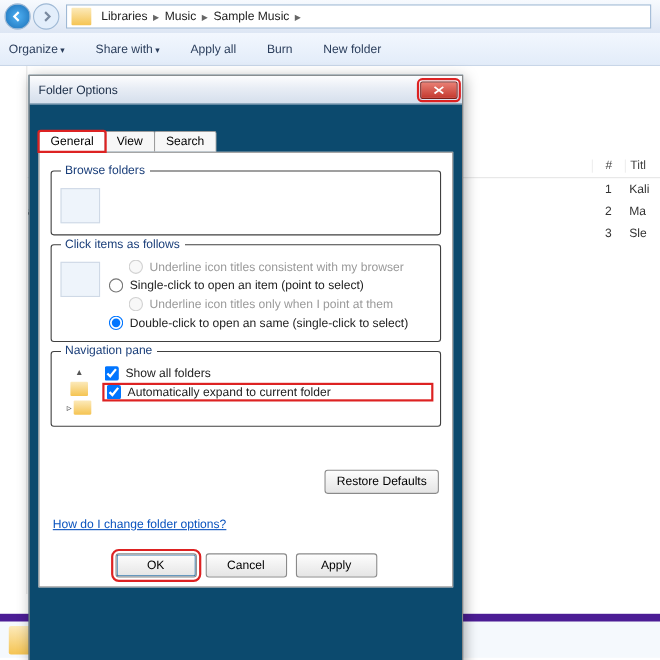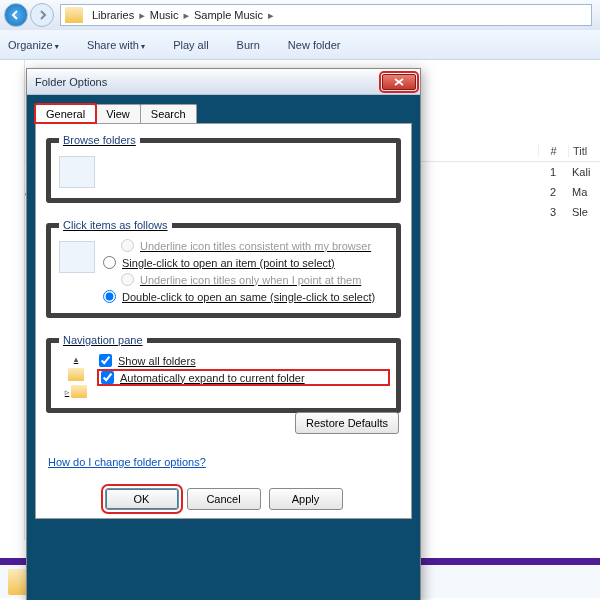--- a/index.html
+++ b/index.html
@@ -37,27 +37,27 @@
   .statusbar .fldr { width: 32px; height: 26px; background: linear-gradient(#fceabb,#f5c452); border-radius: 2px; }
   .statusbar .lbl { color: #555; }
   .statusbar .shico { width: 16px; height: 14px; background: radial-gradient(#6ec36e 40%, #3c9a3c 42%); border-radius: 50%; }
   
   
   .dialog { position: absolute; left: 26px; top: 68px; width: 395px; height: 558px; background: #0c4a6e; border: 1px solid #888; box-shadow: 2px 3px 12px rgba(0,0,0,.35); }
   .titlebar { height: 26px; background: linear-gradient(#fdfdfe, #e8edf5 45%, #d5dfec); border-bottom: 1px solid #b5c3d5; display: flex; align-items: center; padding: 0 4px 0 8px; }
   .titlebar .t { flex: 1; color: #1b2d47; }
   .closebtn { width: 34px; height: 16px; background: linear-gradient(#e97f74,#c43a2f); border: 1px solid #7d1d16; border-radius: 2px; color:#fff; display:flex;align-items:center;justify-content:center; font-weight:bold; outline: 2px solid #d22; outline-offset: 1px; }
   
-  .tabs { display: flex; margin: 9px 0 0 8px; }
+  .tabs { display: flex; margin: 24px 0 0 8px; }
   .tab { padding: 3px 10px; border: 1px solid #9c9c9c; background: #f7f7f7; border-bottom: none; margin-right: -1px; border-radius: 2px 2px 0 0; position: relative; }
   .tab.active { background: #fff; z-index: 2; }
   .tab.active.hl { outline: 2px solid #d22; outline-offset: -1px; }
   .tabbody { margin: 0 8px 8px 8px; border: 1px solid #9c9c9c; background: #fff; padding: 10px 10px 8px 10px; height: 396px; position: relative; }
   
-  fieldset { border: 5px solid #404040; border-radius: 3px; padding: 8px 8px 10px 8px; margin-bottom: 16px; text-decoration: underline; }
+  fieldset { border: 1px solid #404040; border-radius: 3px; padding: 8px 8px 10px 8px; margin-bottom: 2px; }
   legend { color: #1b3f7a; padding: 0 4px; }
   .fsrow { display: flex; align-items: flex-start; gap: 8px; }
   .fsicon { width: 36px; height: 32px; background: #eef4fb; border: 1px solid #cfd9e6; margin-top: 2px; }
   .opts { flex:1; display:flex; flex-direction:column; gap:4px; }
   .opt { display:flex; align-items:center; gap:6px; color:#222; }
   .opt.dis { color:#9a9a9a; }
   .opt input[type=radio], .opt input[type=checkbox] { margin:0; }
   .sub { margin-left: 18px; }
   
   .navpane-body { display:flex; align-items:flex-start; gap:6px; }
@@ -94,21 +94,21 @@
     <span class="crumb">Music</span>
     <span class="crumb-sep">▸</span>
     <span class="crumb">Sample Music</span>
     <span class="crumb-sep">▸</span>
   </div>
 </div>
 
 <div class="toolbar">
   <span class="dd">Organize</span>
   <span class="dd">Share with</span>
-  <span>Play all</span>
+  <span>Apply all</span>
   <span>Burn</span>
   <span>New folder</span>
 </div>
 
 <div class="content">
   <div class="sidebar"></div>
   <div class="main">
     <div style="height:80px"></div>
     <div class="cols">
       <div class="col-lists">ists</div>

